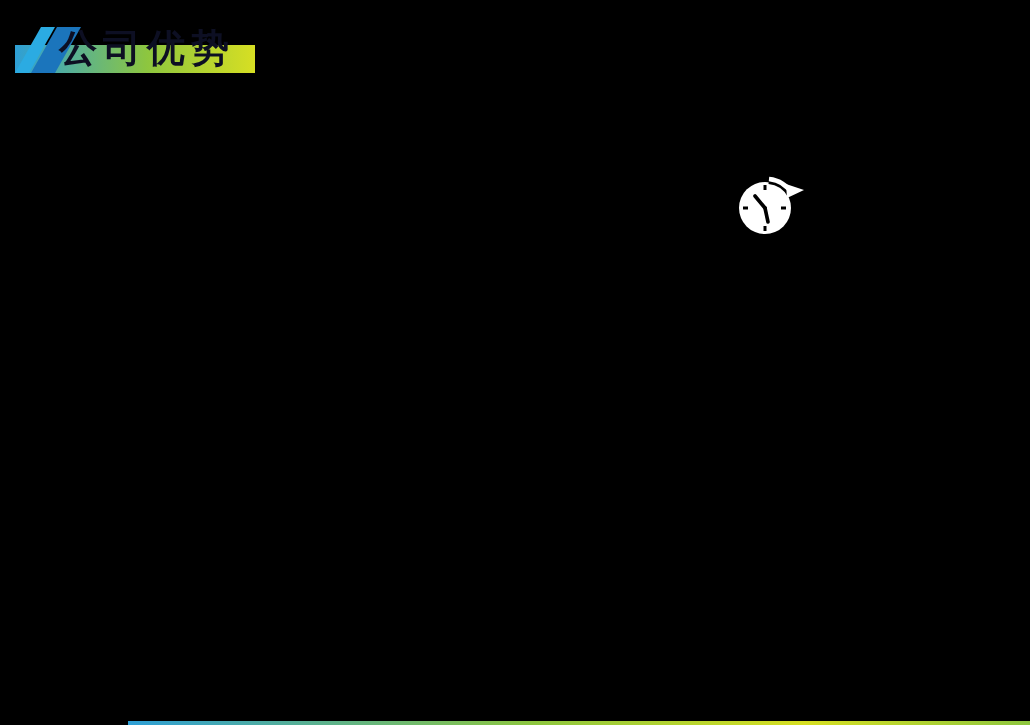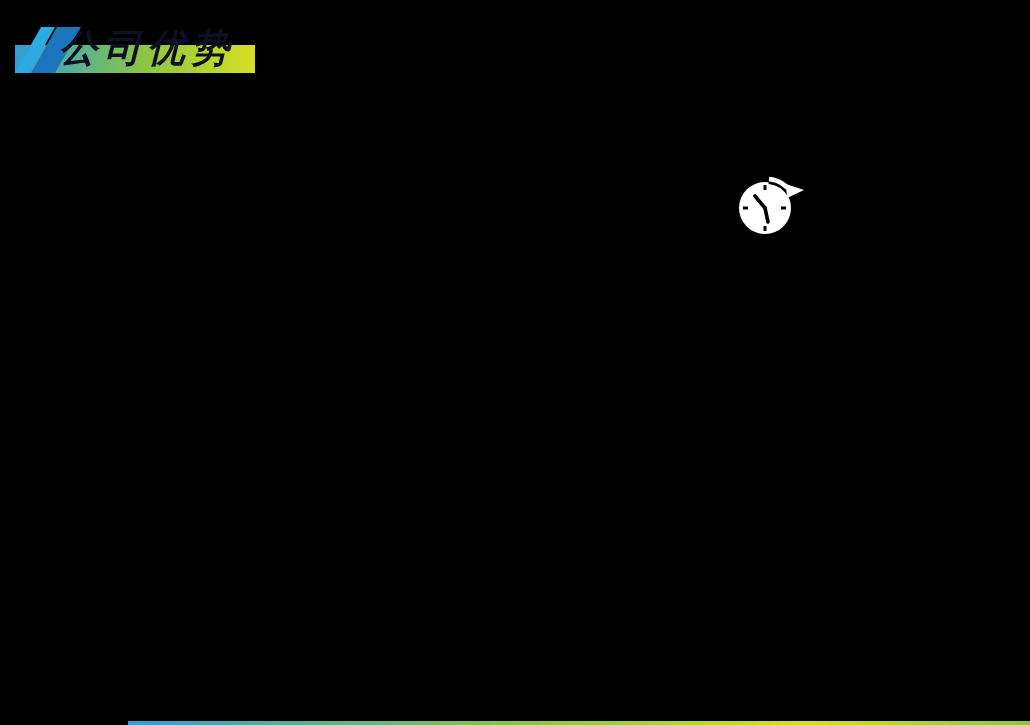--- a/index.html
+++ b/index.html
@@ -50,21 +50,20 @@
   .title{
     position:absolute;
     left:44px;
     top:4px;
     font-size:38px;
     line-height:1;
     font-weight:700;
     letter-spacing:6px;
     color:var(--titleColor);
     white-space:nowrap;
-    font-style:italic;
   }
   
   .clock{
     position:absolute;
     left:736px;
     top:172px;
     width:68px;
     height:68px;
   }
   

